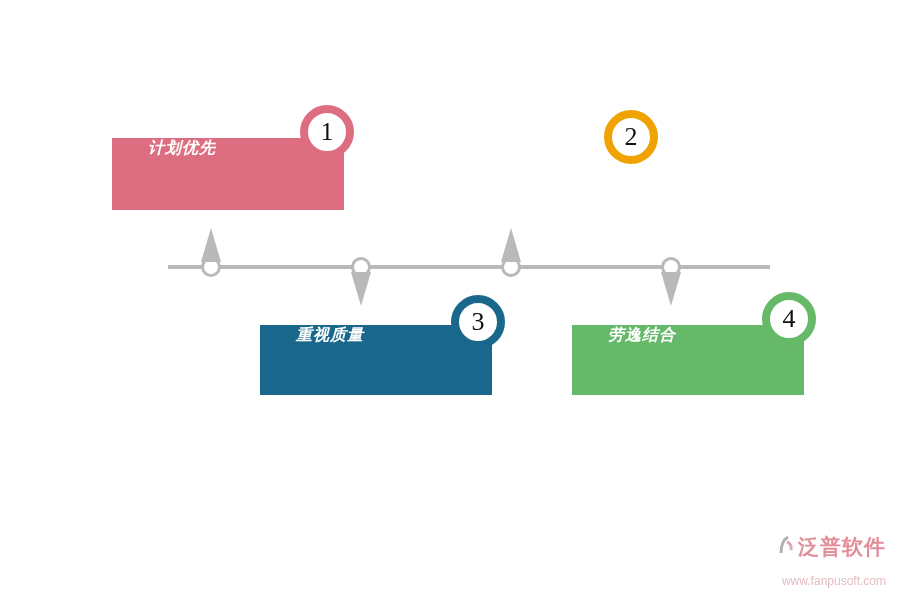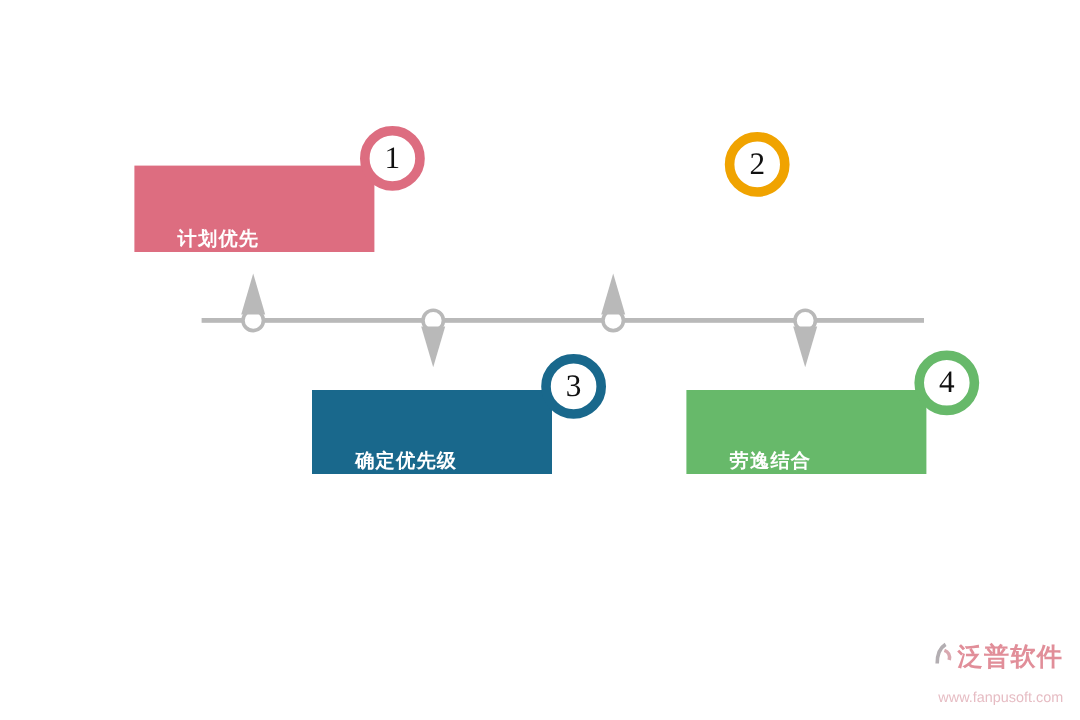--- a/index.html
+++ b/index.html
@@ -47,24 +47,25 @@
   }
   .arrow.down {
     top: 272px;
     border-left: 10px solid transparent;
     border-right: 10px solid transparent;
     border-top: 34px solid #b9b9b9;
   }
   
   .step-box {
     position: absolute;
-    width: 200px;
+    width: 232px;
     display: flex;
-    align-items: flex-end;
+    align-items: flex-start;
     z-index: 1;
+    font-style: italic;
   }
   .step-label {
     color: #ffffff;
     font-size: 16px;
     font-weight: bold;
     padding-left: 36px;
     letter-spacing: 1px;
   }
   .badge {
     position: absolute;
@@ -138,21 +139,21 @@
   </div>
   <div class="badge" id="badge1" style="border-color: rgb(221, 109, 128);">
     <span>1</span>
   </div>
 
   <div class="badge" id="badge2" style="border-color: rgb(240, 163, 0);">
     <span>2</span>
   </div>
 
   <div class="step-box" id="box3" style="background-color: rgb(25, 104, 140);">
-    <span class="step-label">确定优先级</span>
+    <span class="step-label">重视质量</span>
   </div>
   <div class="badge" id="badge3" style="border-color: rgb(25, 104, 140);">
     <span>3</span>
   </div>
 
   <div class="step-box" id="box4" style="background-color: rgb(103, 185, 106);">
     <span class="step-label">劳逸结合</span>
   </div>
   <div class="badge" id="badge4" style="border-color: rgb(103, 185, 106);">
     <span>4</span>

